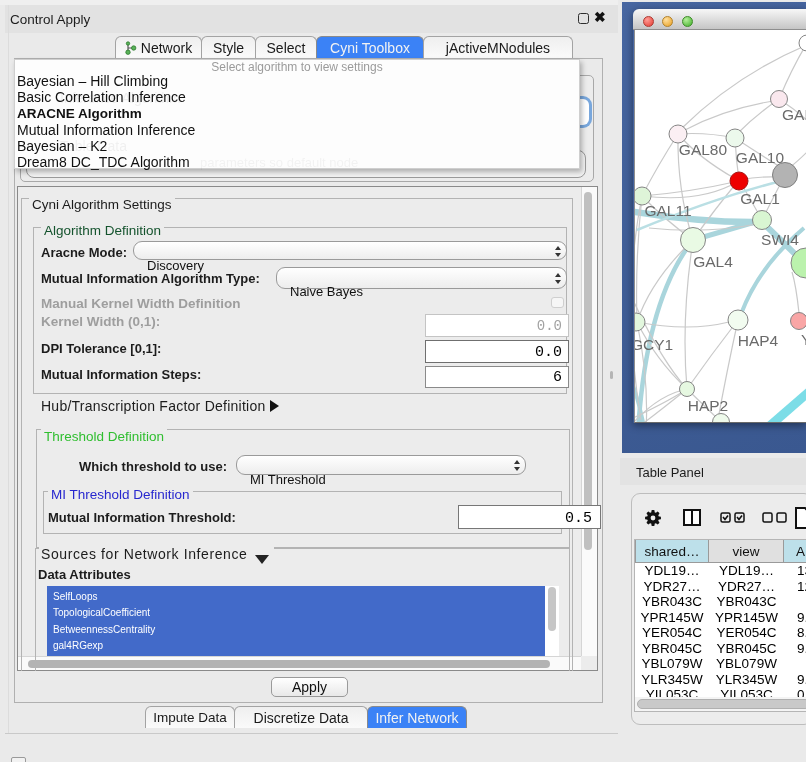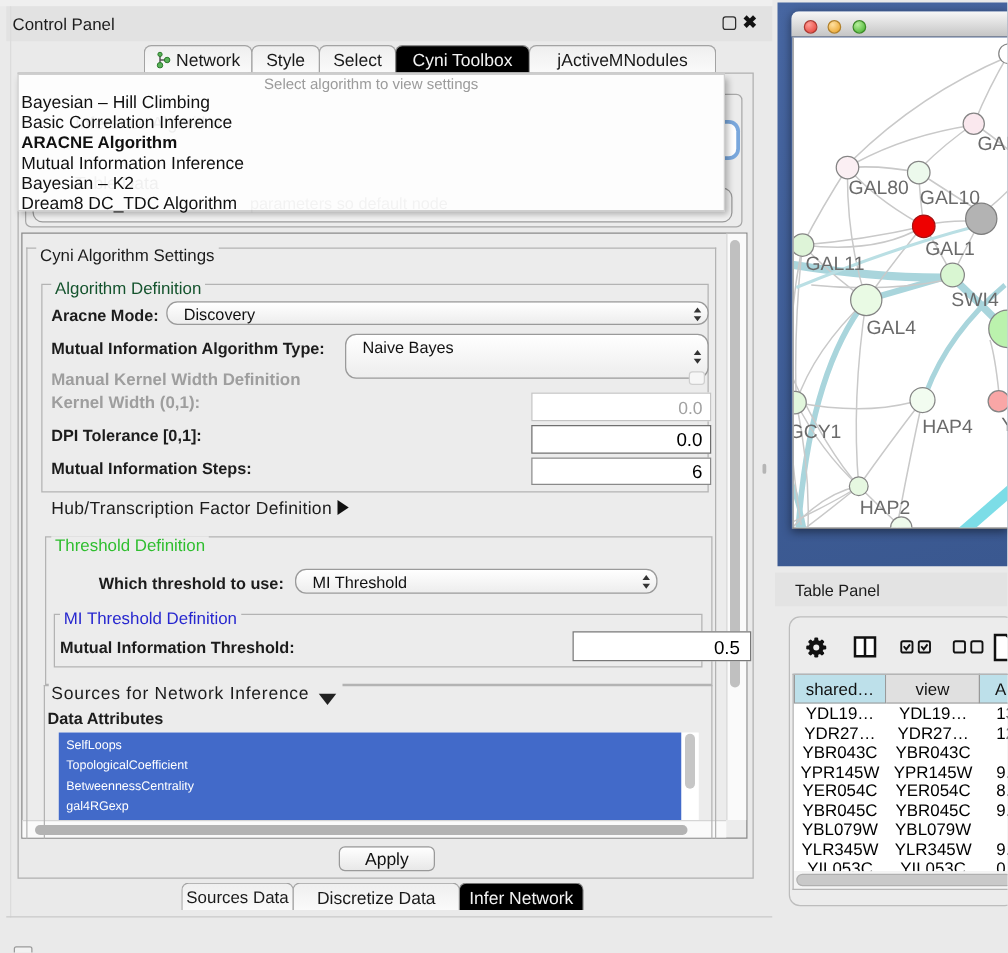--- a/index.html
+++ b/index.html
@@ -3,35 +3,35 @@
 <meta charset="utf-8">
 <style>
 * { margin:0; padding:0; box-sizing:border-box; }
 html,body { width:806px; height:762px; overflow:hidden; }
 body { font-family:"Liberation Sans",sans-serif; background:#eaeaea; position:relative; }
 .abs { position:absolute; }
 .b { font-weight:bold; font-size:13.5px; }
 .lbl { font-size:13px; color:#1c1c1c; white-space:nowrap; }
 .glbl { font-size:13.5px; color:#9e9e9e; font-weight:bold; white-space:nowrap; }
 .combo { position:absolute; background:linear-gradient(#ffffff,#ededed); border:1px solid #9a9a9a; border-radius:9px; font-size:13px; color:#111; }
-.combo .ct { position:absolute; left:13px; top:2px; white-space:nowrap;text-align:center; }
+.combo .ct { position:absolute; left:13px; top:16px; white-space:nowrap;text-align:center; }
 .stp { position:absolute; right:6px; top:50%; margin-top:-5px; width:5px; height:11px; }
 .stp:before { content:""; position:absolute; left:0; top:0; border-left:3px solid transparent; border-right:3px solid transparent; border-bottom:4px solid #333; }
 .stp:after { content:""; position:absolute; left:0; bottom:0; border-left:3px solid transparent; border-right:3px solid transparent; border-top:4px solid #333; }
-.inp { position:absolute; background:#fff; font-size:14px; text-align:right; }
+.inp { position:absolute; background:#fff; font-size:14px; text-align:right;font-family:Liberation Mono, monospace; }
 .grp { position:absolute; border:1px solid #b3b3b3; }
 .tab { position:relative; height:22px; border:1px solid #a3a3a3; border-bottom:none; border-radius:6px 6px 0 0; background:linear-gradient(#efefef,#fafafa); font-size:14px; color:#1a1a1a; display:flex; align-items:center; justify-content:center; margin-left:-1px; }
-.tabsel { background:#000000; color:#f2f2f2; border-color:#8a8a8a; }
+.tabsel { background:#3b82f6; color:#f2f2f2; border-color:#8a8a8a; }
 </style>
 </head>
 <body>
 
 <div class="abs" style="left:0;top:0;width:620px;height:5px;background:#efefef;"></div>
 <div class="abs" style="left:5px;top:5px;width:613px;height:28px;background:#e2e2e2;"></div>
-<div class="abs" style="left:10px;top:12px;font-size:13.5px;color:#1c1c1c;">Control Panel</div>
+<div class="abs" style="left:10px;top:12px;font-size:13.5px;color:#1c1c1c;">Control Apply</div>
 <div class="abs" style="left:8px;top:5px;width:1px;height:729px;background:#dcdcdc;"></div>
 
 <div class="abs" style="left:578px;top:13px;width:11px;height:11px;border:1.8px solid #2e2e2e;border-radius:2.5px;"></div>
 <div class="abs" style="left:594px;top:9px;font-size:14px;font-weight:bold;color:#111;">✖</div>
 
 <div class="abs" style="left:90px;top:36px;display:flex;">
   <div class="tab" style="width:87px;margin-left:25px;">
     <svg width="12" height="14" viewBox="0 0 12 14" style="margin-right:4px;">
       <path d="M3 3 L3 11 M3 7 L8 7" stroke="#555" stroke-width="1.2" fill="none"></path>
       <circle cx="3" cy="2.5" r="1.7" fill="#59b259" stroke="#2c7a2c" stroke-width="0.8"></circle>
@@ -65,21 +65,21 @@
 <div class="grp" style="left:33px;top:227px;width:534px;height:167px;"></div>
 <div class="abs" style="left:41px;top:223px;background:#ececec;padding:0 3px;font-size:13.5px;color:#14532d;white-space:nowrap;">Algorithm Definition</div>
 
 <div class="abs lbl b" style="left:41px;top:245px;">Aracne Mode:</div>
 <div class="combo" style="left:133px;top:241px;width:434px;height:19px;">
     <span class="ct">Discovery</span>
     <span class="stp"></span>
   </div>
 
 <div class="abs lbl b" style="left:41px;top:271px;">Mutual Information Algorithm Type:</div>
-<div class="combo" style="left:276px;top:267px;width:291px;height:36px;">
+<div class="combo" style="left:276px;top:267px;width:291px;height:22px;">
     <span class="ct">Naive Bayes</span>
     <span class="stp"></span>
   </div>
 
 <div class="abs glbl" style="left:41px;top:296px;">Manual Kernel Width Definition</div>
 <div class="abs" style="left:551px;top:297px;width:13px;height:11px;border:1px solid #cfcfcf;border-radius:3px;background:#f6f6f6;"></div>
 
 <div class="abs glbl" style="left:41px;top:314px;">Kernel Width (0,1):</div>
 <div class="inp" style="left:425px;top:314px;width:144px;height:23px;border:1px solid #c4c4c4;color:#a2a2a2;padding:3px 6px 0 0;">0.0</div>
 
@@ -113,21 +113,21 @@
 
 <div class="abs" style="left:47px;top:586px;width:512px;height:70px;background:#fff;"></div>
 <div class="abs" style="left:47px;top:586px;width:498px;height:70px;background:#426ac9;"></div>
 <div class="abs" style="left:53px;top:589px;font-size:10px;color:#fff;line-height:16.3px;white-space:nowrap;">SelfLoops<br>TopologicalCoefficient<br>BetweennessCentrality<br>gal4RGexp</div>
 <div class="abs" style="left:548px;top:587px;width:8px;height:44px;background:#c6c6c6;border-radius:4px;"></div>
 
 <div class="abs" style="left:271px;top:677px;width:77px;height:20px;background:linear-gradient(#ffffff,#e8e8e8);border:1px solid #9a9a9a;border-radius:5px;font-size:14px;color:#111;text-align:center;line-height:18px;">Apply</div>
 
 <div class="abs" style="left:146px;top:706px;display:flex;">
   <div class="tab" style="width:90px;">
-      <span class="b" style="font-weight:normal;">Sources Data</span>
+      <span class="b" style="font-weight:normal;">Impute Data</span>
     </div>
   <div class="tab" style="width:134px;">Discretize Data</div>
   <div class="tab tabsel" style="width:100px;">Infer Network</div>
 </div>
 <div class="abs" style="left:5px;top:733px;width:613px;height:1px;background:#c9c9c9;"></div>
 
 <div class="abs" style="left:11px;top:757px;width:15px;height:12px;border:1px solid #9a9a9a;border-radius:2px;background:#f2f2f2;"></div>
 
 <div class="abs" style="left:610px;top:371px;width:3px;height:8px;background:#b5b5b5;border-radius:2px;"></div>
 

